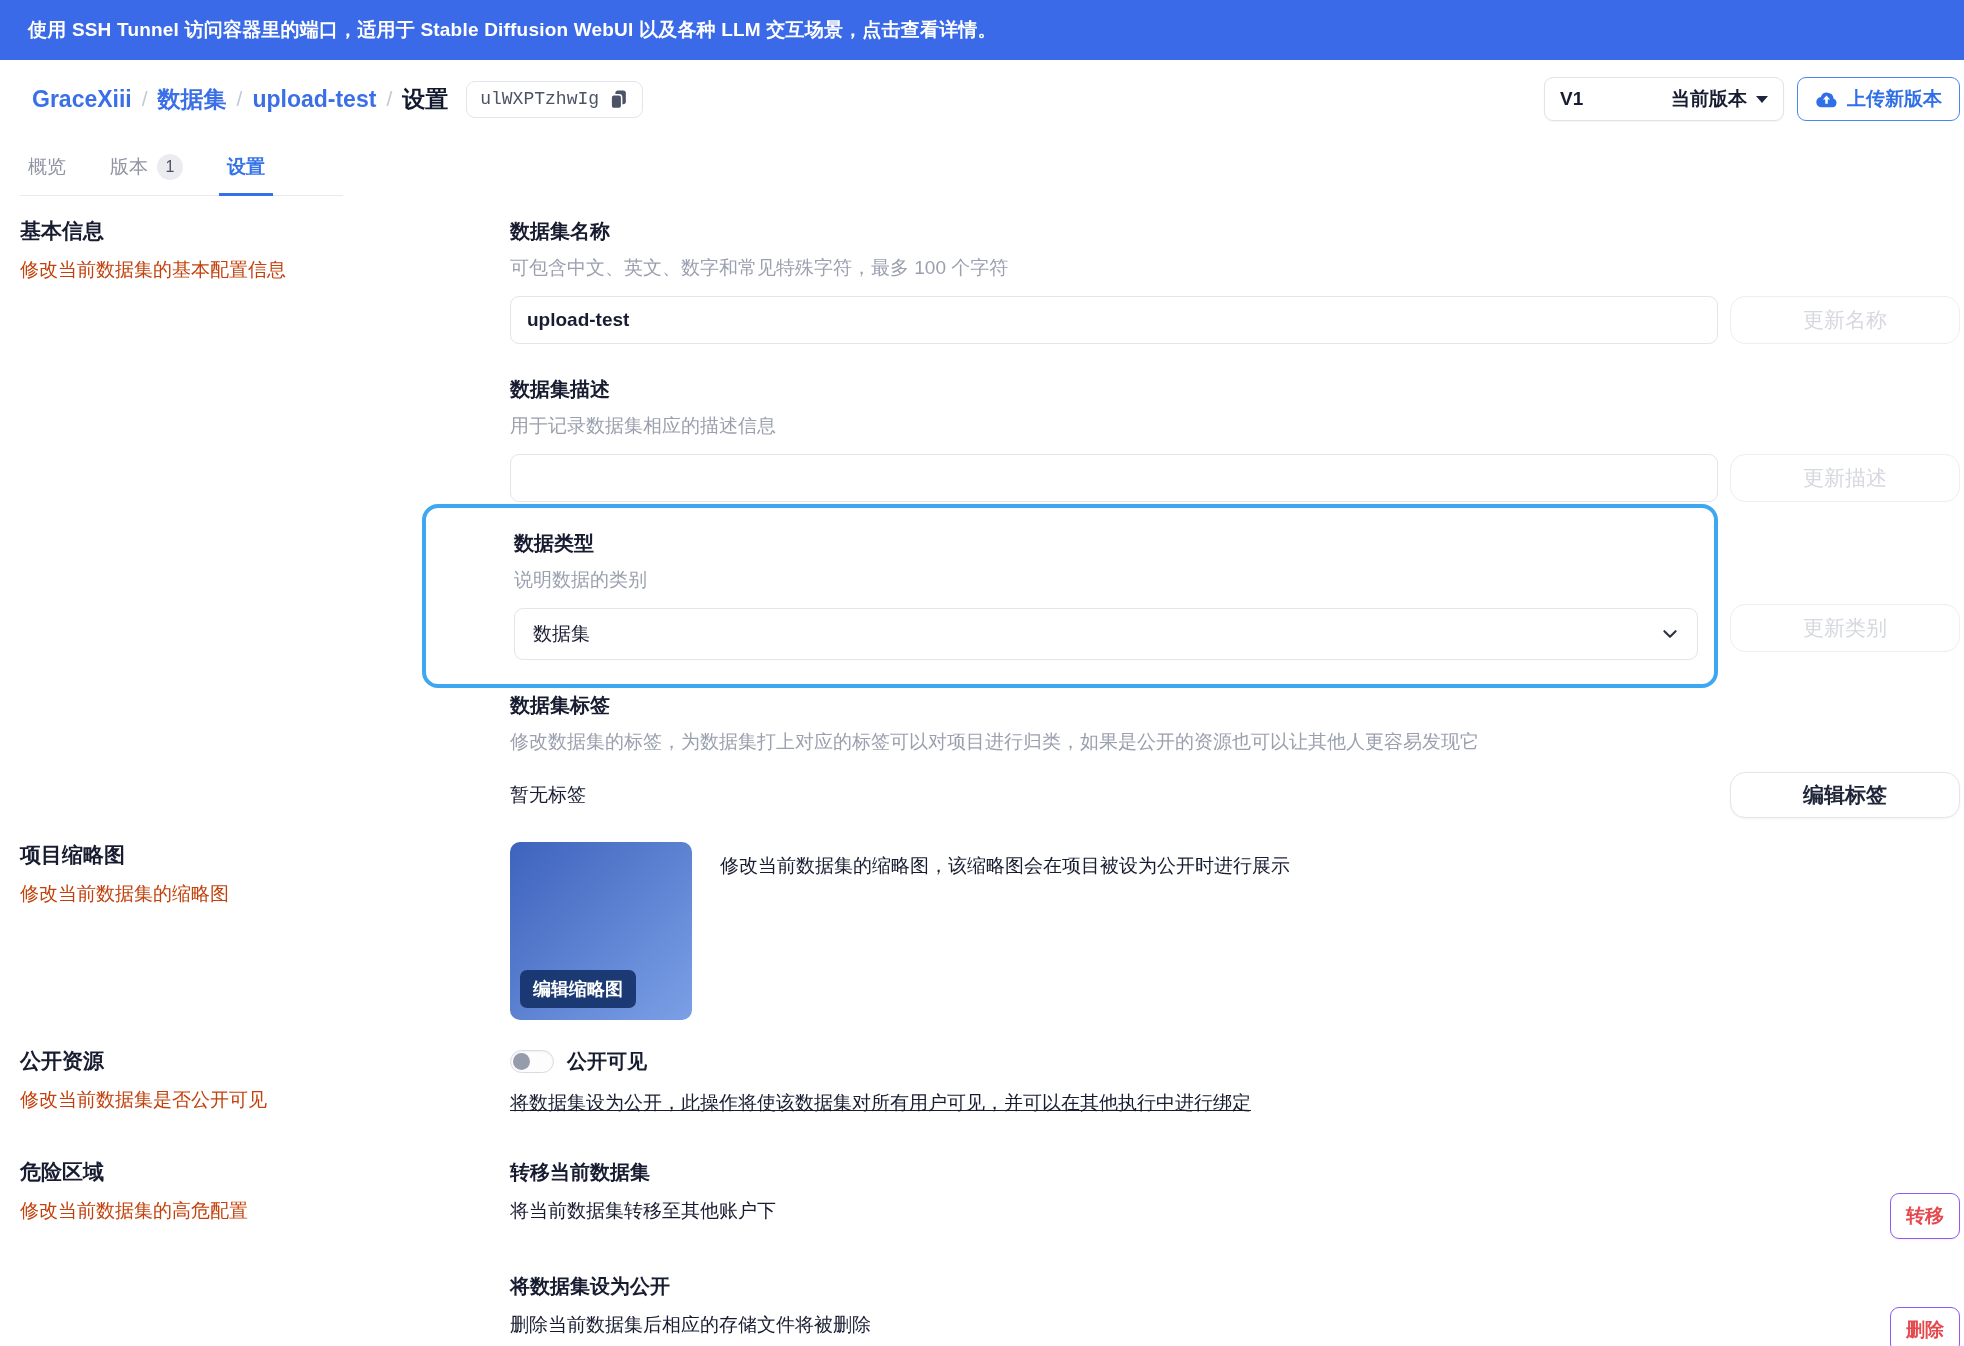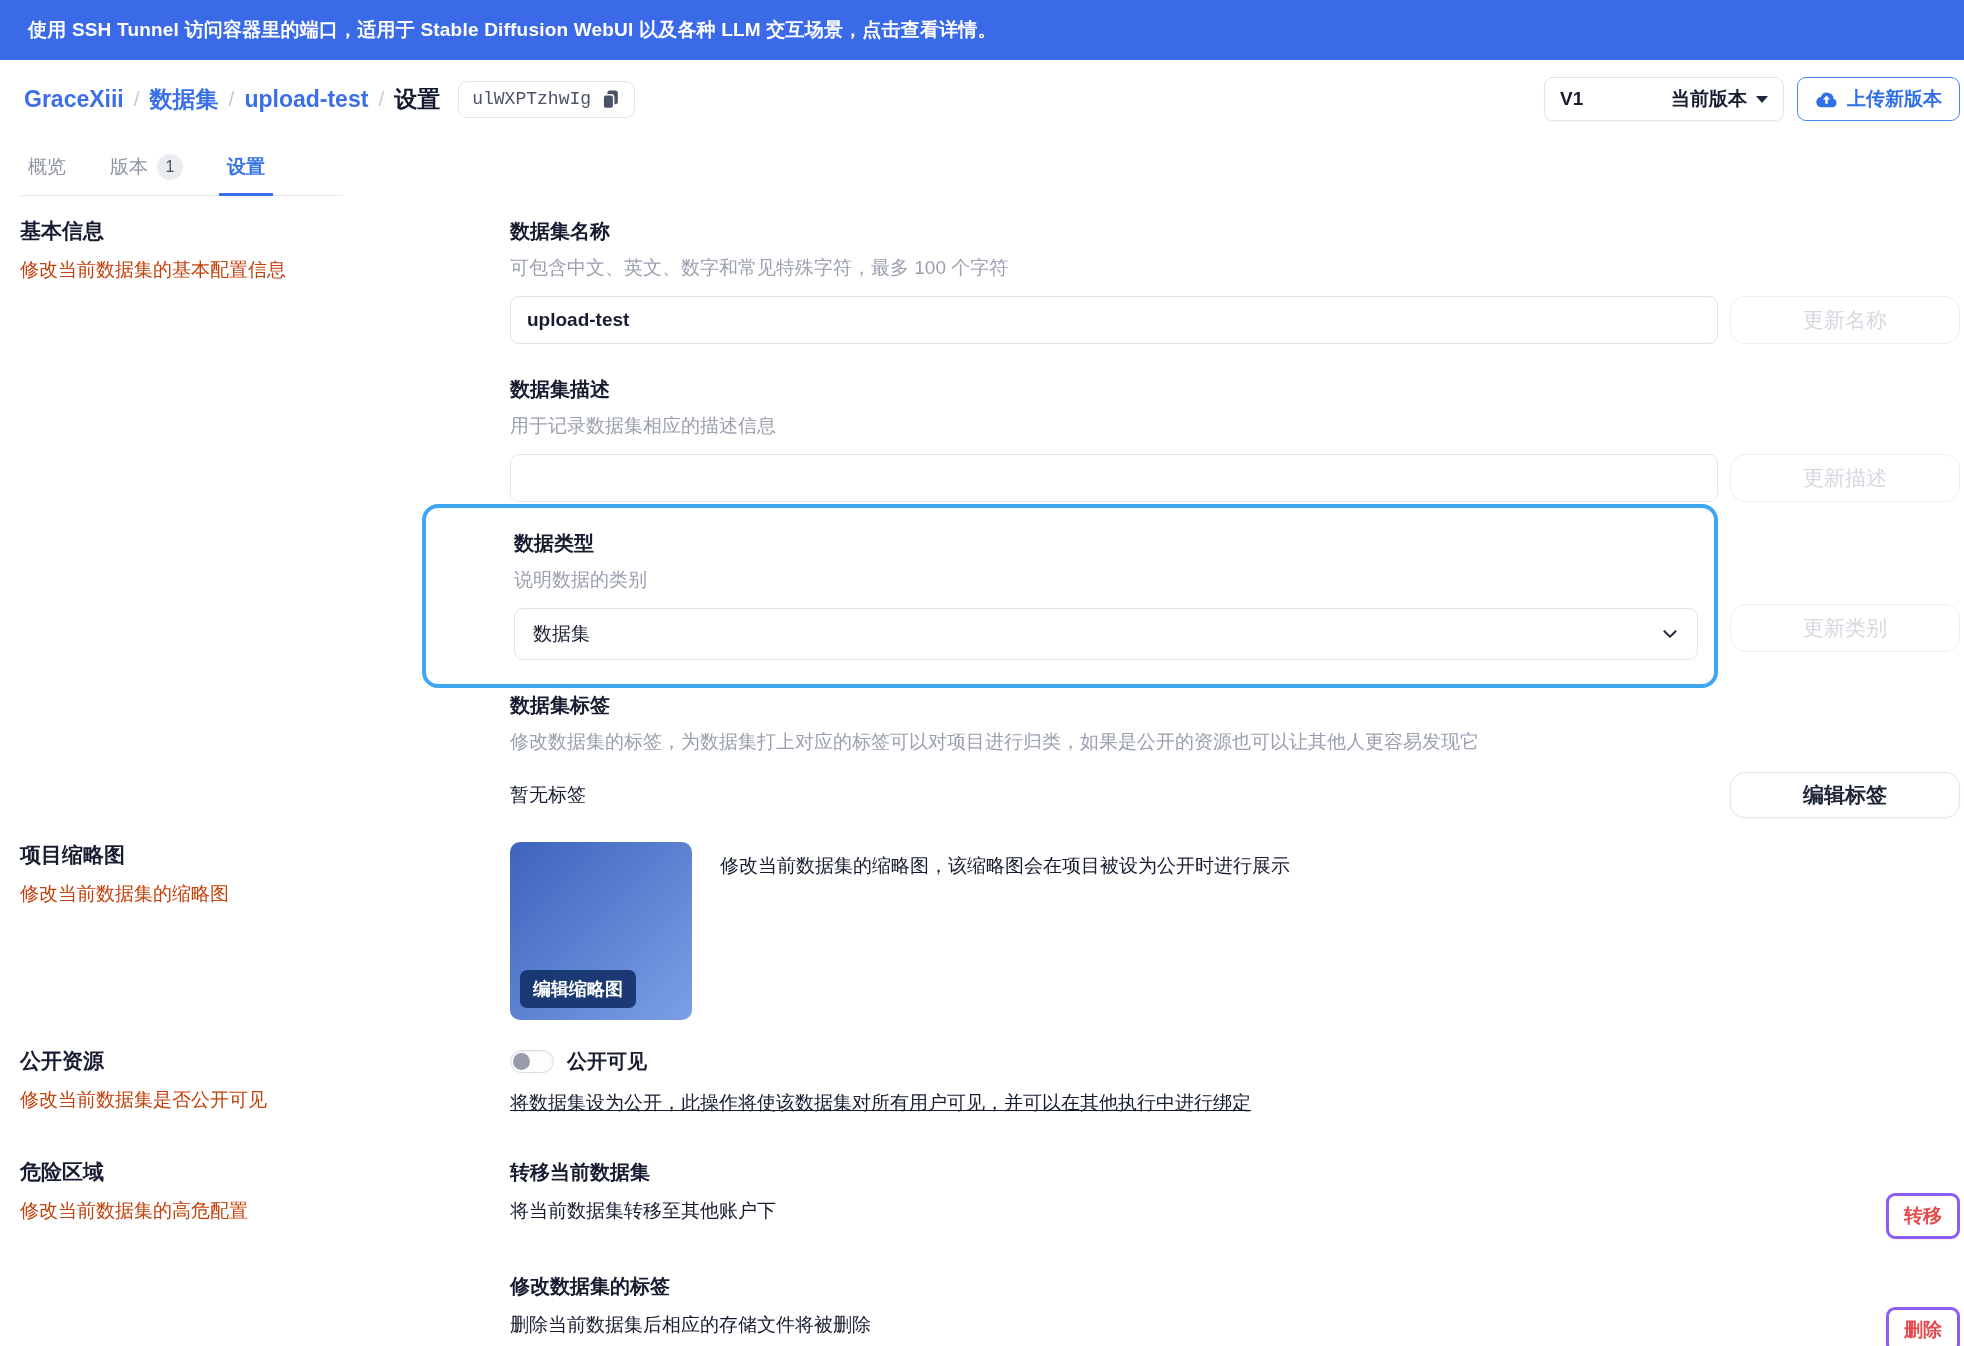--- a/index.html
+++ b/index.html
@@ -5,21 +5,21 @@
   html,body{margin:0;padding:0;}
   body{
     width:1964px;height:1346px;overflow:hidden;background:#fff;
     font-family:"Liberation Sans","DejaVu Sans",sans-serif;
     color:#171c30;-webkit-font-smoothing:antialiased;
   }
   
   .banner{height:60px;background:#3a6ae8;display:flex;align-items:center;padding-left:28px;cursor:pointer;}
   .banner span{color:#fff;font-size:19px;font-weight:700;letter-spacing:.2px;}
   
-  .header{height:66px;display:flex;align-items:center;padding:6px 4px 0 24px;}
+  .header{height:66px;display:flex;align-items:center;padding:6px 4px 0 32px;}
   .breadcrumb{display:flex;align-items:center;gap:10px;}
   .bc-link{color:#3b6fe8;font-size:23px;font-weight:700;text-decoration:none;cursor:pointer;}
   .bc-sep{color:#c3c8d4;font-size:21px;font-weight:400;}
   .bc-current{color:#12182d;font-size:23px;font-weight:700;}
   .chip{display:inline-flex;align-items:center;gap:9px;border:1px solid #e3e5ea;border-radius:9px;
         padding:7px 13px;margin-left:8px;background:#fff;cursor:pointer;}
   .chip-text{font-family:"Liberation Mono","DejaVu Sans Mono",monospace;font-size:18px;color:#4d5366;}
   .header-right{margin-left:auto;display:flex;align-items:center;gap:13px;}
   .version-box{width:240px;height:44px;border:1px solid #e1e3e9;border-radius:9px;background:#fff;
                display:flex;align-items:center;justify-content:space-between;padding:0 15px;cursor:pointer;box-sizing:border-box;
@@ -83,21 +83,21 @@
           cursor:pointer;box-sizing:border-box;box-shadow:inset 0 1px 2px rgba(20,30,60,.06);flex-shrink:0;}
   .knob{position:absolute;left:2px;top:2px;width:17px;height:17px;border-radius:50%;background:#969cab;}
   .toggle-label{font-size:20px;font-weight:700;color:#171c30;}
   .public-hint{font-size:19px;color:#171c30;margin-top:16px;line-height:24px;text-decoration:underline;}
   
   .row-danger{margin-top:44px;}
   .danger-block{display:flex;align-items:flex-start;}
   .danger-texts{flex:1;min-width:0;}
   .dtitle{font-size:20px;font-weight:700;color:#171c30;line-height:26px;}
   .ddesc{font-size:19px;color:#171c30;margin-top:14px;line-height:24px;}
-  .btn-red{height:46px;border:3px solid #8b5cf6;border-radius:9px;background:#fff;color:#e5484d;font-size:19px;
+  .btn-red{height:46px;border:1px solid #8b5cf6;border-radius:9px;background:#fff;color:#e5484d;font-size:19px;
            font-weight:700;padding:0 15px;cursor:pointer;box-shadow:0 1px 2px rgba(229,72,77,.10);
            flex-shrink:0;font-family:inherit;margin-top:34px;box-sizing:border-box;}
   .danger-block.delete{margin-top:34px;}
 </style>
 </head>
 <body>
 
 <div class="banner">
   <span>使用 SSH Tunnel 访问容器里的端口，适用于 Stable Diffusion WebUI 以及各种 LLM 交互场景，点击查看详情。</span>
 </div>
@@ -244,21 +244,21 @@
       <div class="danger-block">
         <div class="danger-texts">
           <div class="dtitle">转移当前数据集</div>
           <div class="ddesc">将当前数据集转移至其他账户下</div>
         </div>
         <button class="btn-red">转移</button>
       </div>
 
       <div class="danger-block delete">
         <div class="danger-texts">
-          <div class="dtitle">修改数据集的标签</div>
+          <div class="dtitle">将数据集设为公开</div>
           <div class="ddesc">删除当前数据集后相应的存储文件将被删除</div>
         </div>
         <button class="btn-red">删除</button>
       </div>
 
     </div>
   </section>
 
 </main>
 

